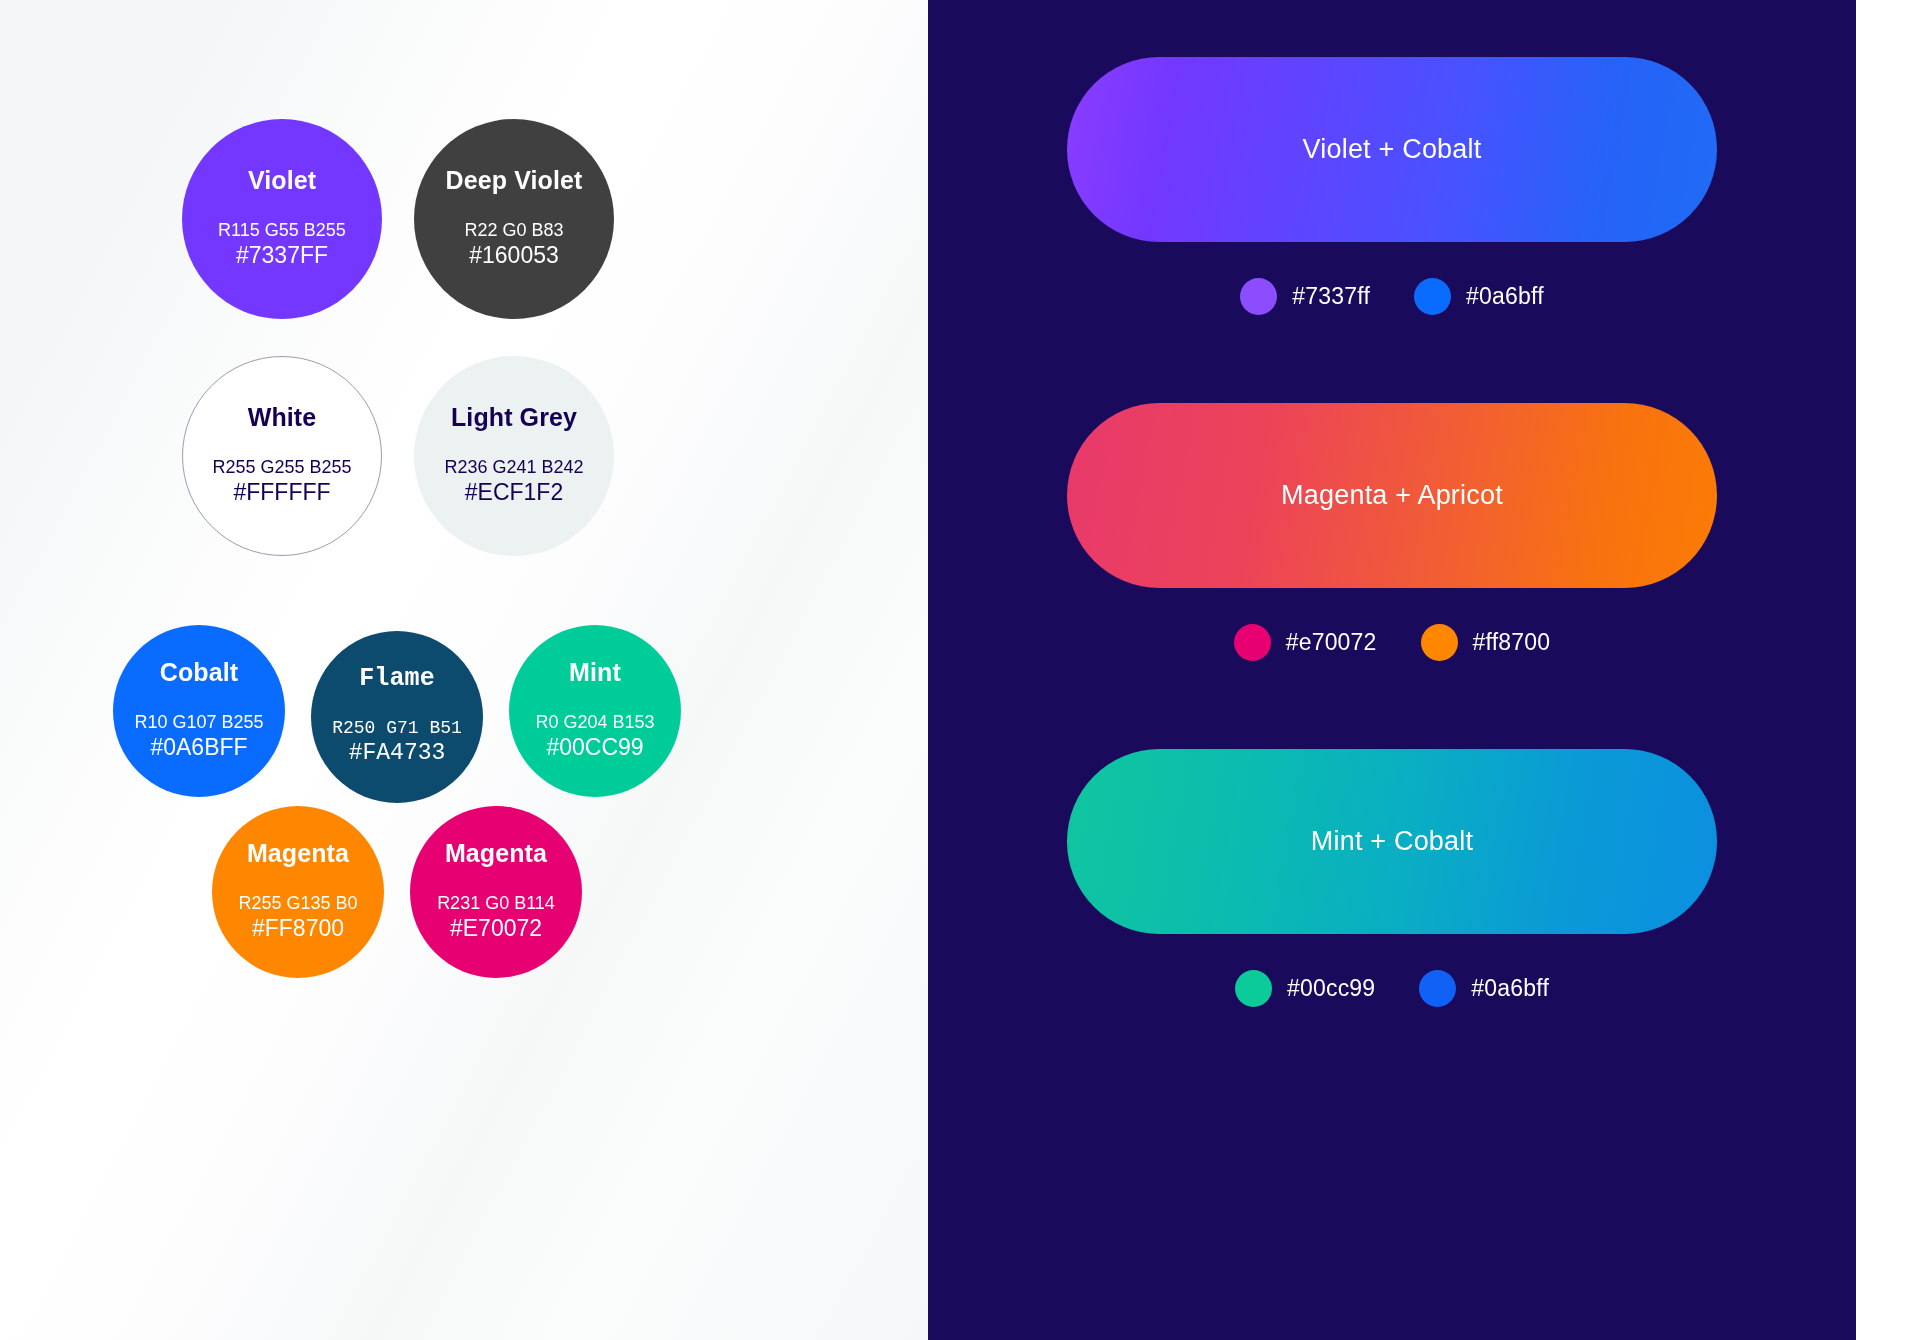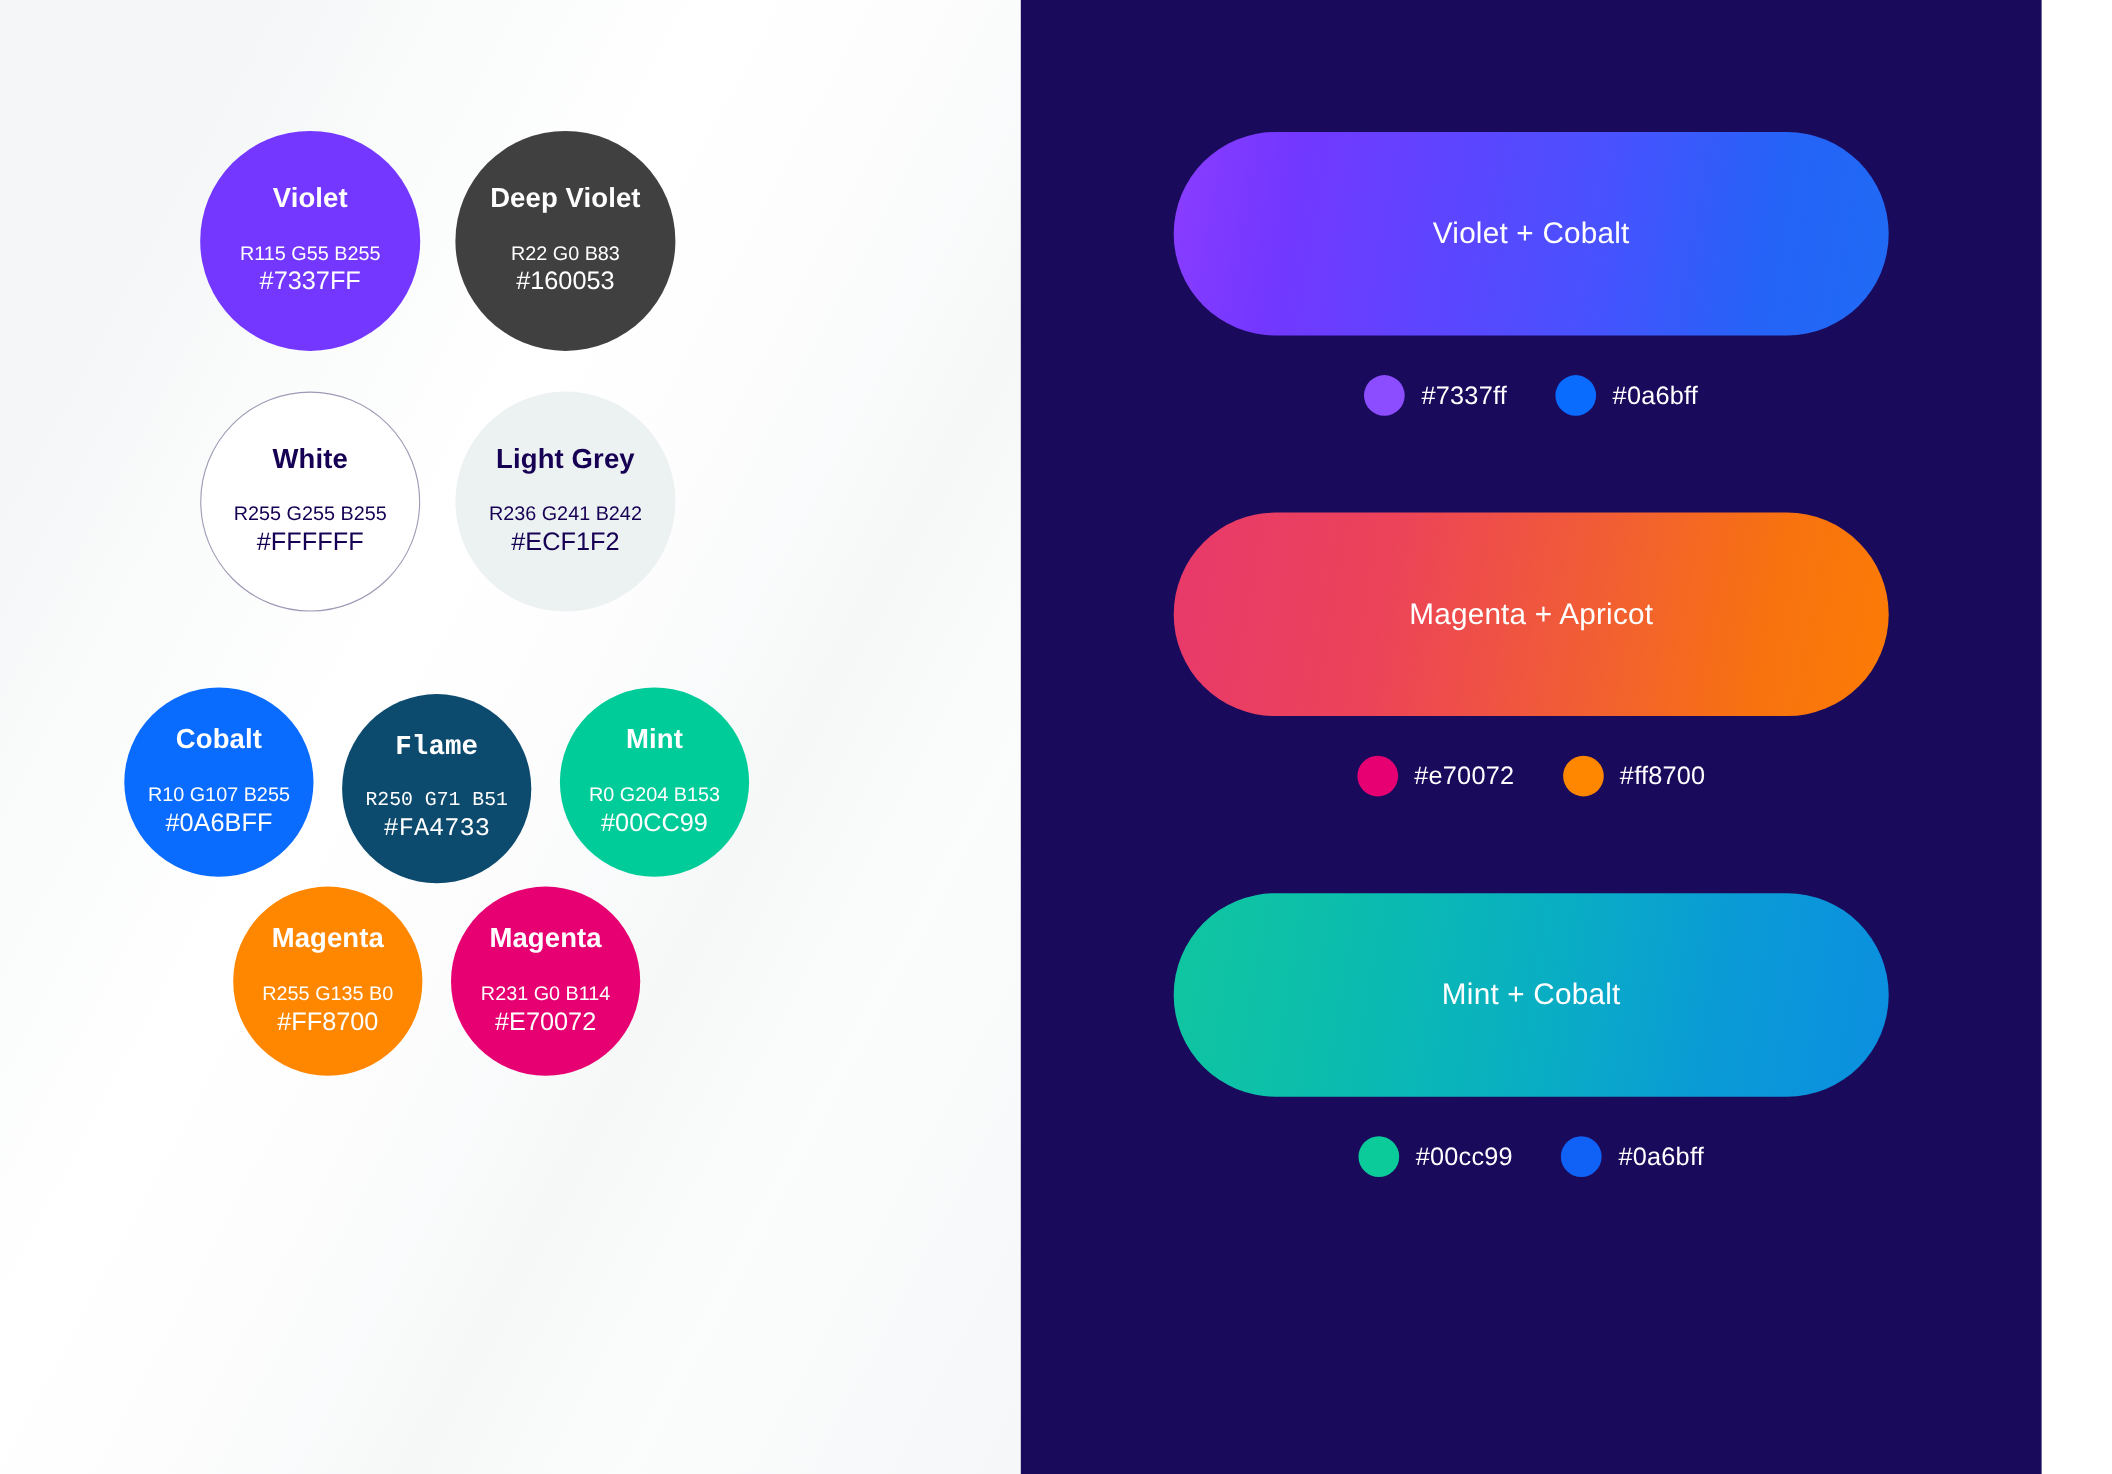--- a/index.html
+++ b/index.html
@@ -79,21 +79,21 @@
 
   
   #right-panel {
     position: relative;
     width: 960px;
     height: 1340px;
     background: #1a0a5c;
     display: flex;
     flex-direction: column;
     align-items: center;
-    padding-top: 120px;
+    padding-top: 57px;
     gap: 88px;
     overflow: hidden;
   }
 
   .gradient-group {
     width: 650px;
     display: flex;
     flex-direction: column;
     align-items: center;
   }

